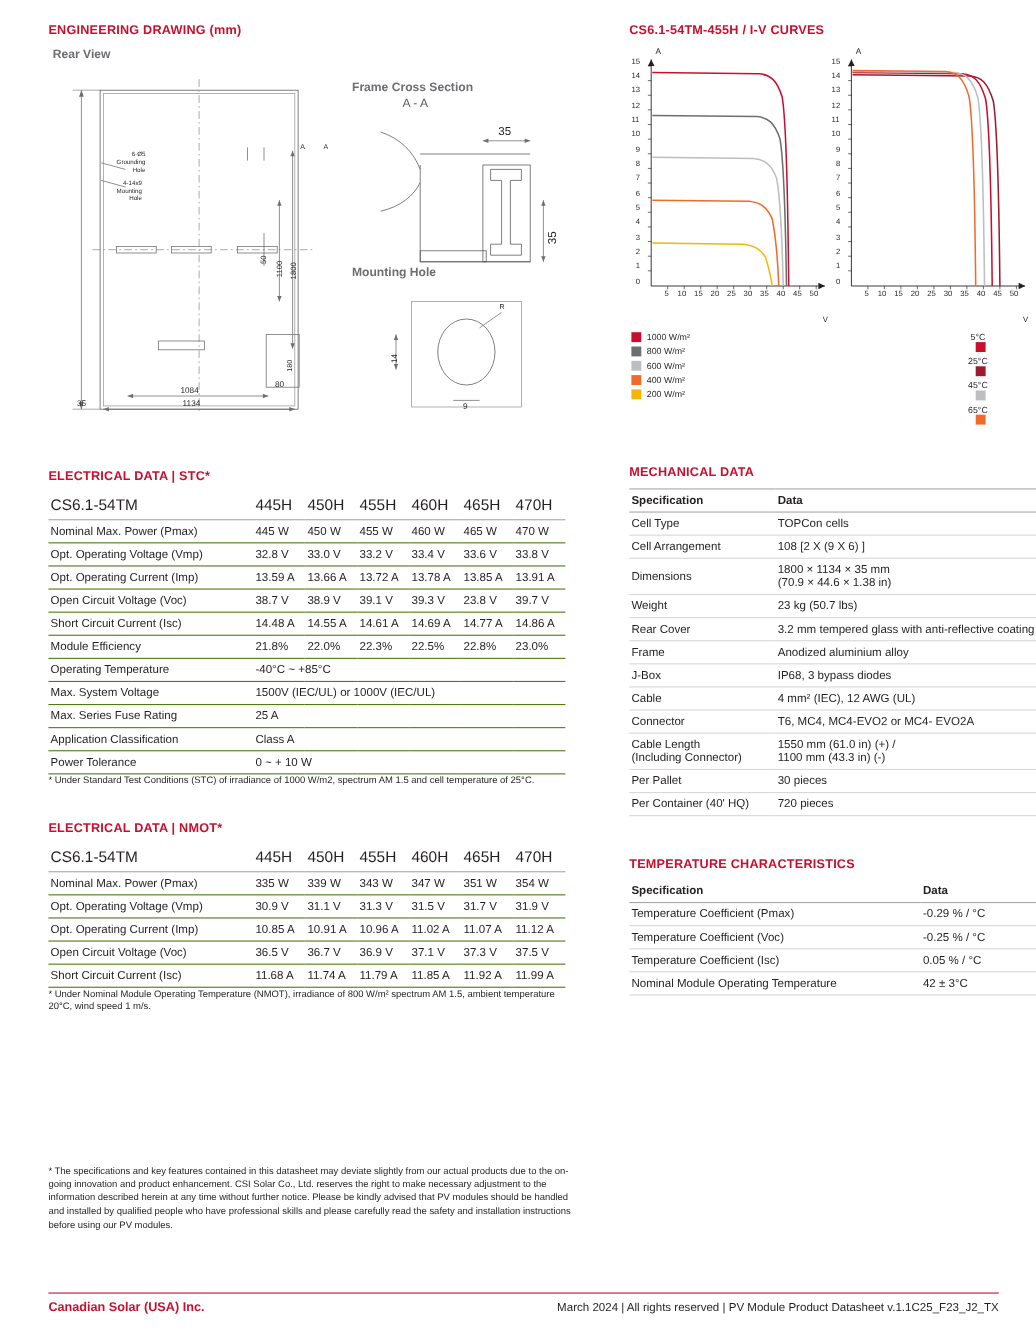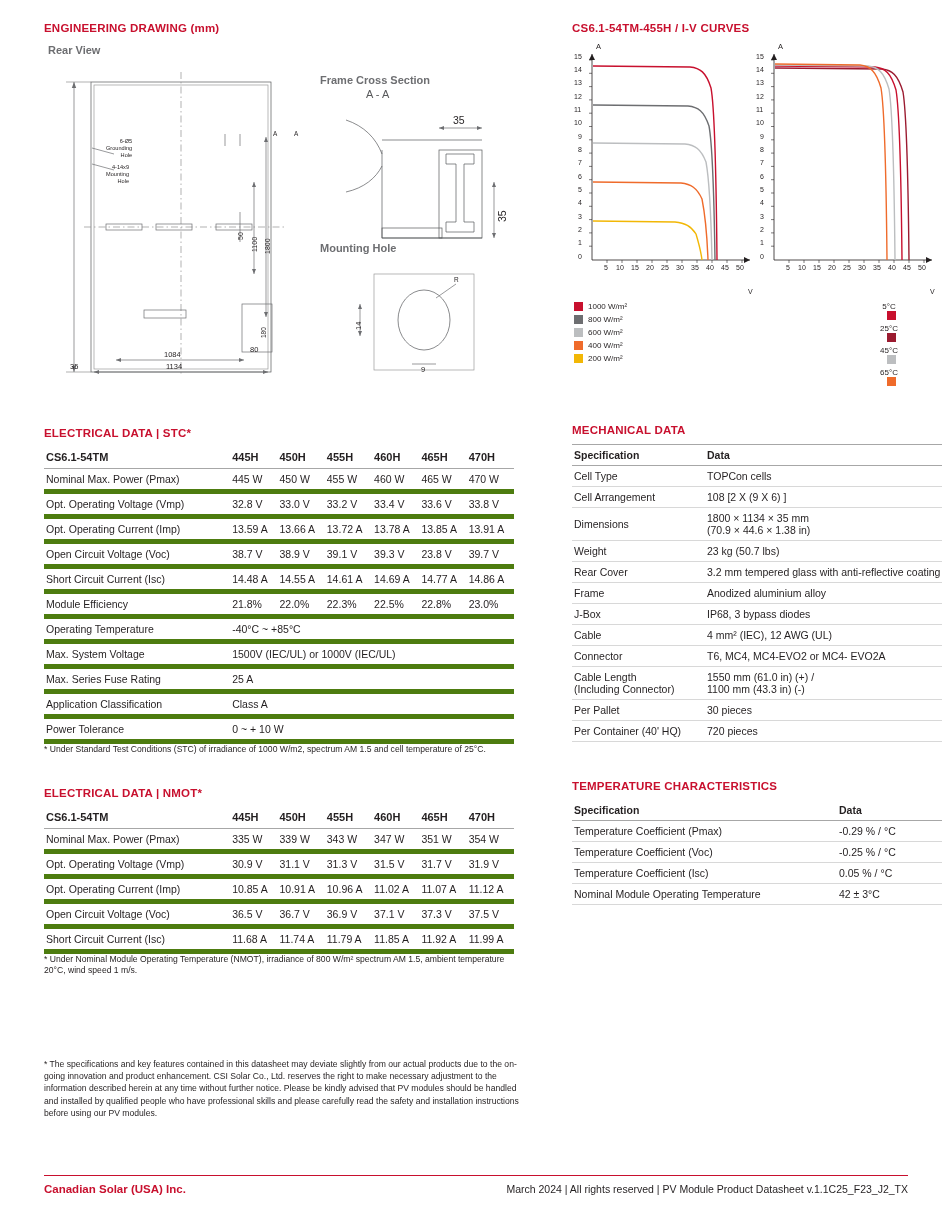--- a/index.html
+++ b/index.html
@@ -22,23 +22,23 @@
     color: #c8102e;
     font-weight: bold;
     font-size: 11.5px;
     letter-spacing: 0.2px;
     margin: 0 0 8px 0;
   }
 
   
   table { border-collapse: collapse; width: 100%; }
   td, th { padding: 4px 2px; font-size: 10.5px; text-align: left; vertical-align: middle; }
-  .elec-table tr { border-bottom: 5px solid #4d7c0f; }
+  .elec-table tr { border-bottom: 1px solid #4d7c0f; }
   .elec-table tr.hdr { border-bottom: 1px solid #a7a7a7; }
-  .elec-table tr.hdr td { font-weight: bold; font-size: 11px; padding-bottom: 5px; }
+  .elec-table tr.hdr td { font-weight: normal; font-size: 14px; padding-bottom: 5px; }
   .elec-table td.lbl { width: 185px; }
   .elec-table td.val { width: 47px; white-space: nowrap; }
   .elec-table td.wide { }
 
   .mech-table tr { border-bottom: 1px solid #d8d8d8; }
   .mech-table tr.hdr { border-bottom: 1px solid #a7a7a7; }
   .mech-table tr.hdr td { font-weight: bold; }
   .mech-table td.spec { width: 133px; }
   .mech-table td.dataval { }
   .mech-table tr.top { border-top: 1px solid #a7a7a7; }

